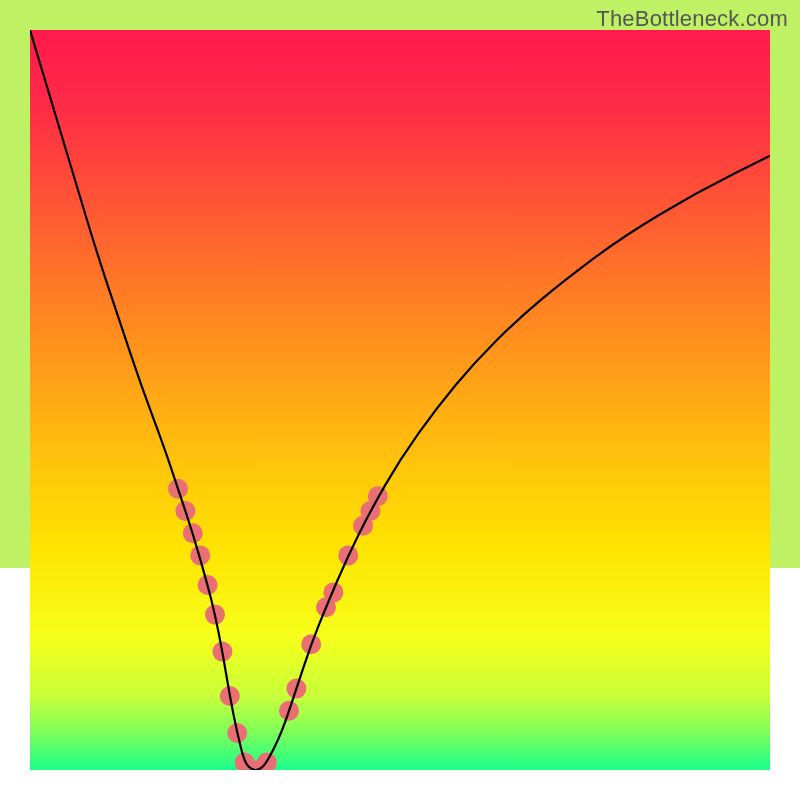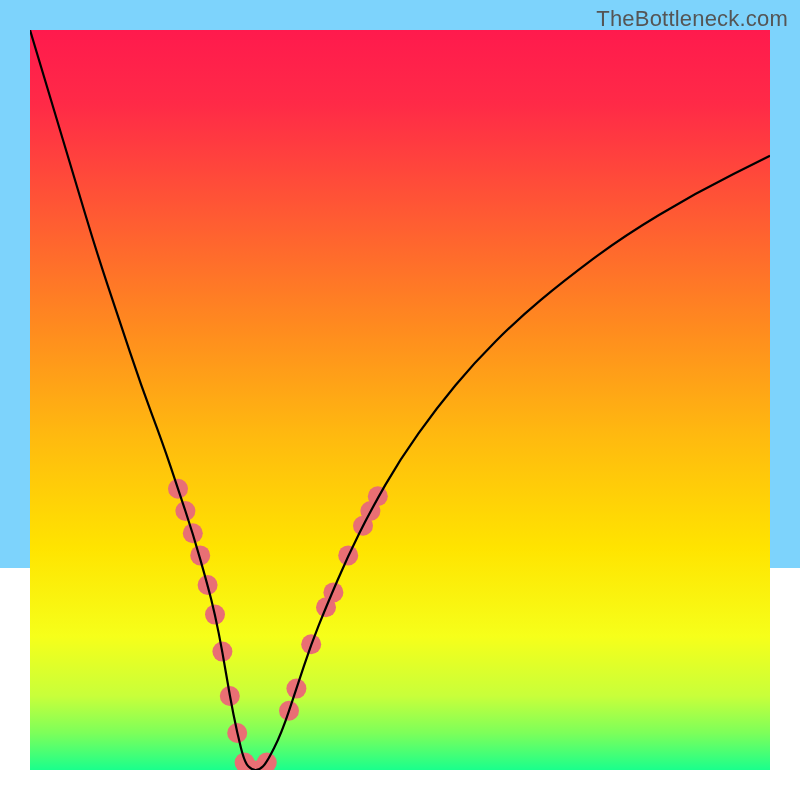--- a/index.html
+++ b/index.html
@@ -6,21 +6,21 @@
     margin: 0;
     padding: 0;
     width: 800px;
     height: 800px;
     overflow: hidden;
     font-family: Arial, Helvetica, sans-serif;
   }
   .frame {
     width: 800px;
     height: 568px;
-    background: #7dd3fc;
+    background: #bef264;
     position: relative;
   }
   .plot-area {
     position: absolute;
     left: 30px;
     top: 30px;
     width: 740px;
     height: 740px;
     overflow: hidden;
   }

